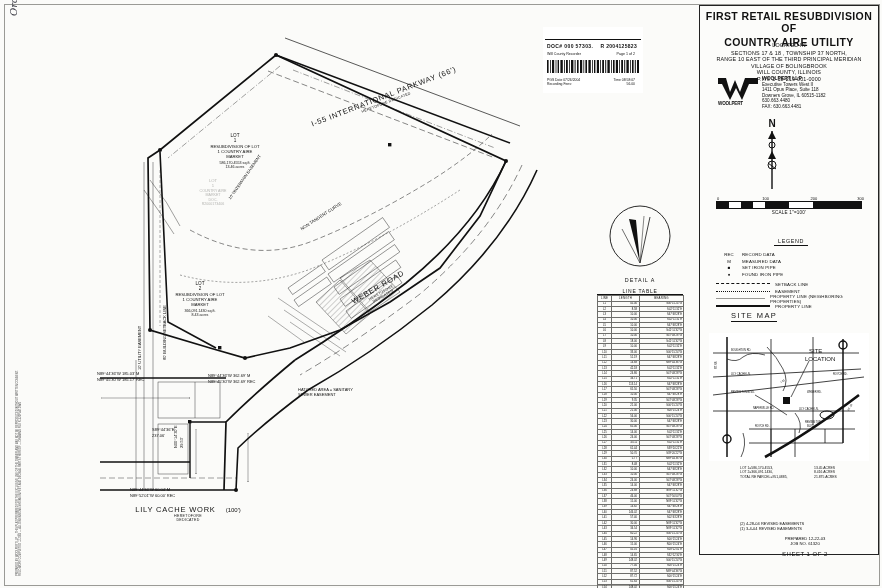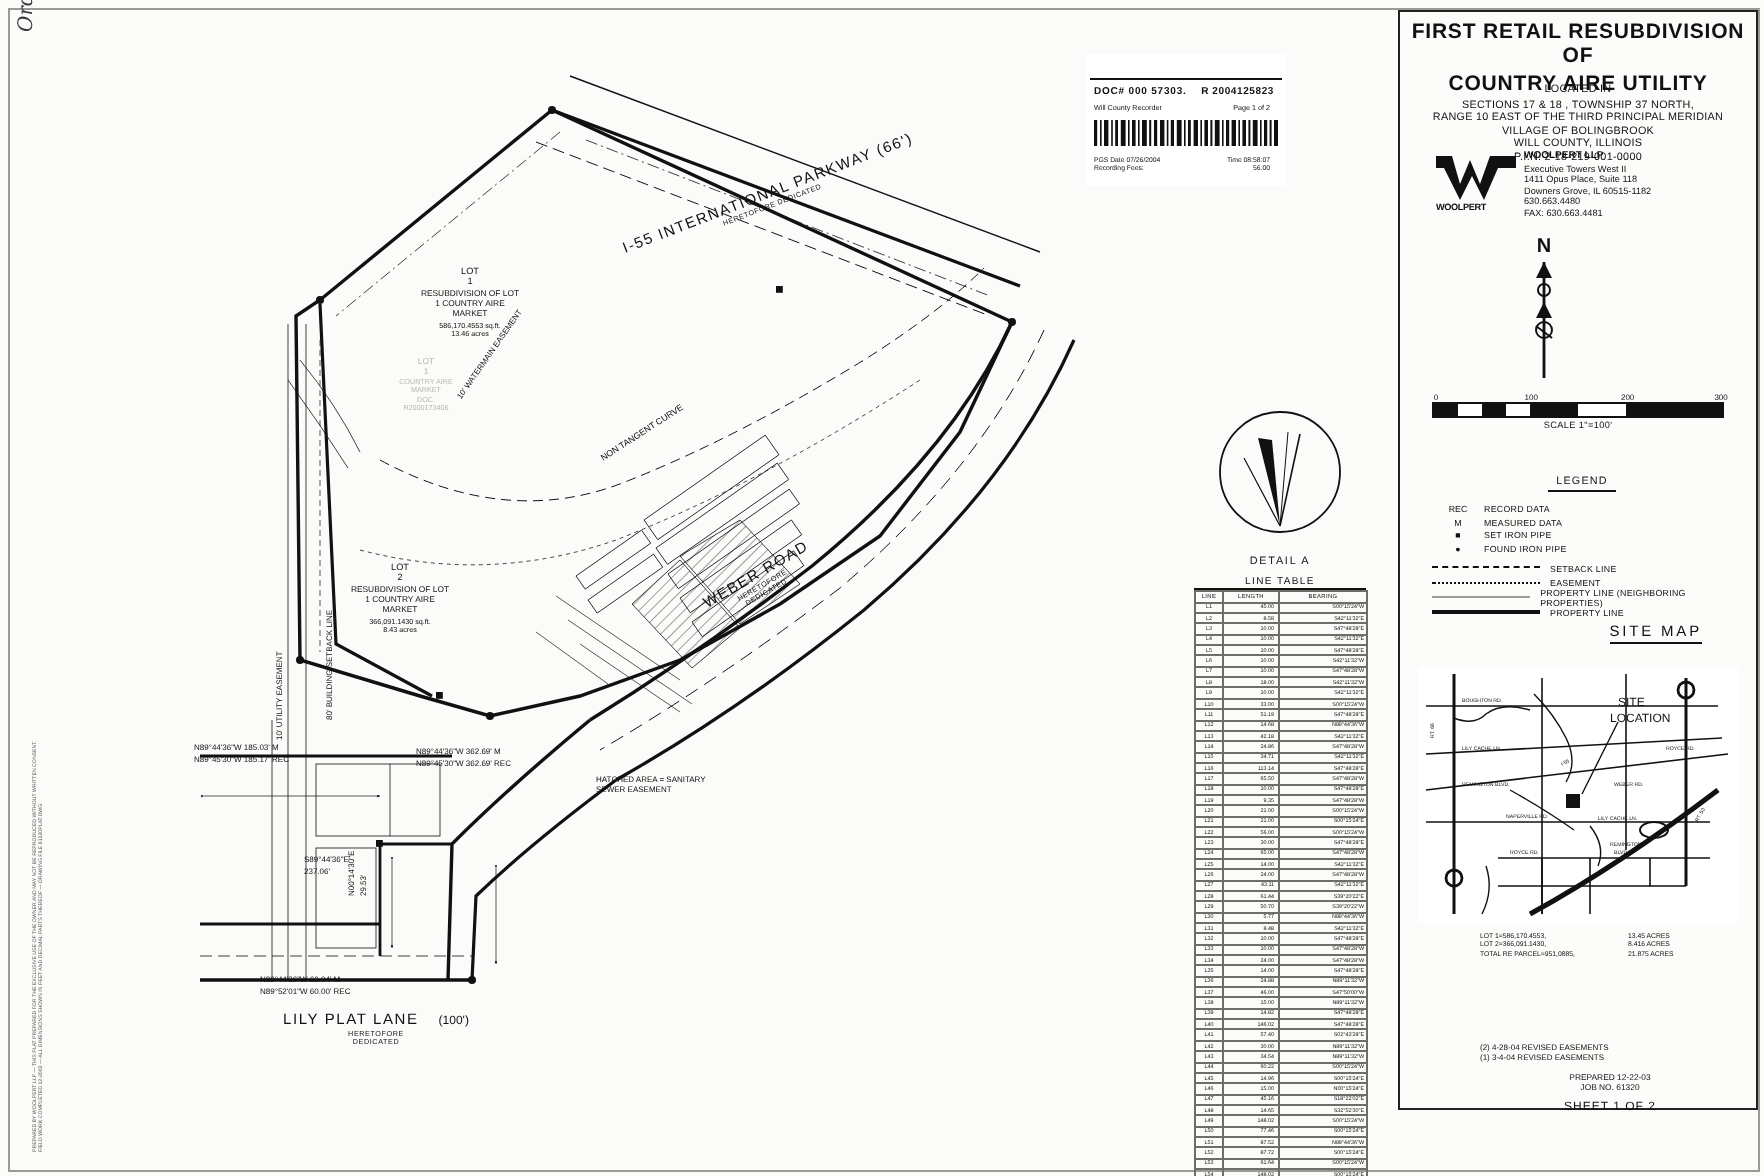--- a/index.html
+++ b/index.html
@@ -63,21 +63,21 @@
   #legend .row{display:flex;align-items:center;height:5.6px;margin-bottom:1.2px;}
   #legend .sym{width:26px;text-align:center;font-size:4.4px;}
   #legend .txt{font-size:4.4px;letter-spacing:.15px;}
   #legend .lrow{display:flex;align-items:center;height:6px;margin-bottom:1.4px;}
   #legend .lnbox{width:54px;height:1px;position:relative;margin-right:5px;}
   .ln-setback{border-top:1px dashed #111;}
   .ln-ease{border-top:1px dotted #111;}
   .ln-neigh{border-top:.7px solid #9a9a96;}
   .ln-prop{border-top:2px solid #111;}
 
-  #sitemaptitle{position:absolute;left:731px;top:311px;width:120px;text-align:right;
+  #sitemaptitle{position:absolute;left:731px;top:311px;width:120px;text-align:left;
      font-size:7.5px;letter-spacing:1.4px;}
   #sitemaptitle .u{border-bottom:.9px solid #111;padding-bottom:1px;}
 
   
   #sitemap{position:absolute;left:709px;top:333px;width:160px;height:128px;background:#fff;}
   #sitemap svg{display:block;}
   #acreage{position:absolute;left:740px;top:466px;width:130px;}
   #acreage .ar{display:flex;font-size:3.4px;line-height:4.4px;}
   #acreage .ar .a{width:74px;}
   #acreage .ar .b{width:40px;}
@@ -274,21 +274,21 @@
   </div>
 
   <div class="abs rot" style="left:350px;top:298px;transform:rotate(-30deg);">
     <div class="roadname">WEBER ROAD</div>
     <div class="roadsub ctr">HERETOFORE</div>
     <div class="roadsub ctr">DEDICATED</div>
   </div>
 
   <div class="abs ctr" style="left:118px;top:505px;width:140px;">
     <div style="display:flex;align-items:baseline;justify-content:center;gap:10px;">
-      <span class="roadname">LILY PLAT LANE</span>
+      <span class="roadname">LILY CACHE WORK</span>
       <span class="t6">(100')</span>
     </div>
     <div class="roadsub">HERETOFORE</div>
     <div class="roadsub">DEDICATED</div>
   </div>
 
   <div class="maplbl" style="left:97px;top:372px;">
     <span>N89°44'36"W  185.03' M</span>
   </div>
   <div class="maplbl" style="left:97px;top:378px;">

